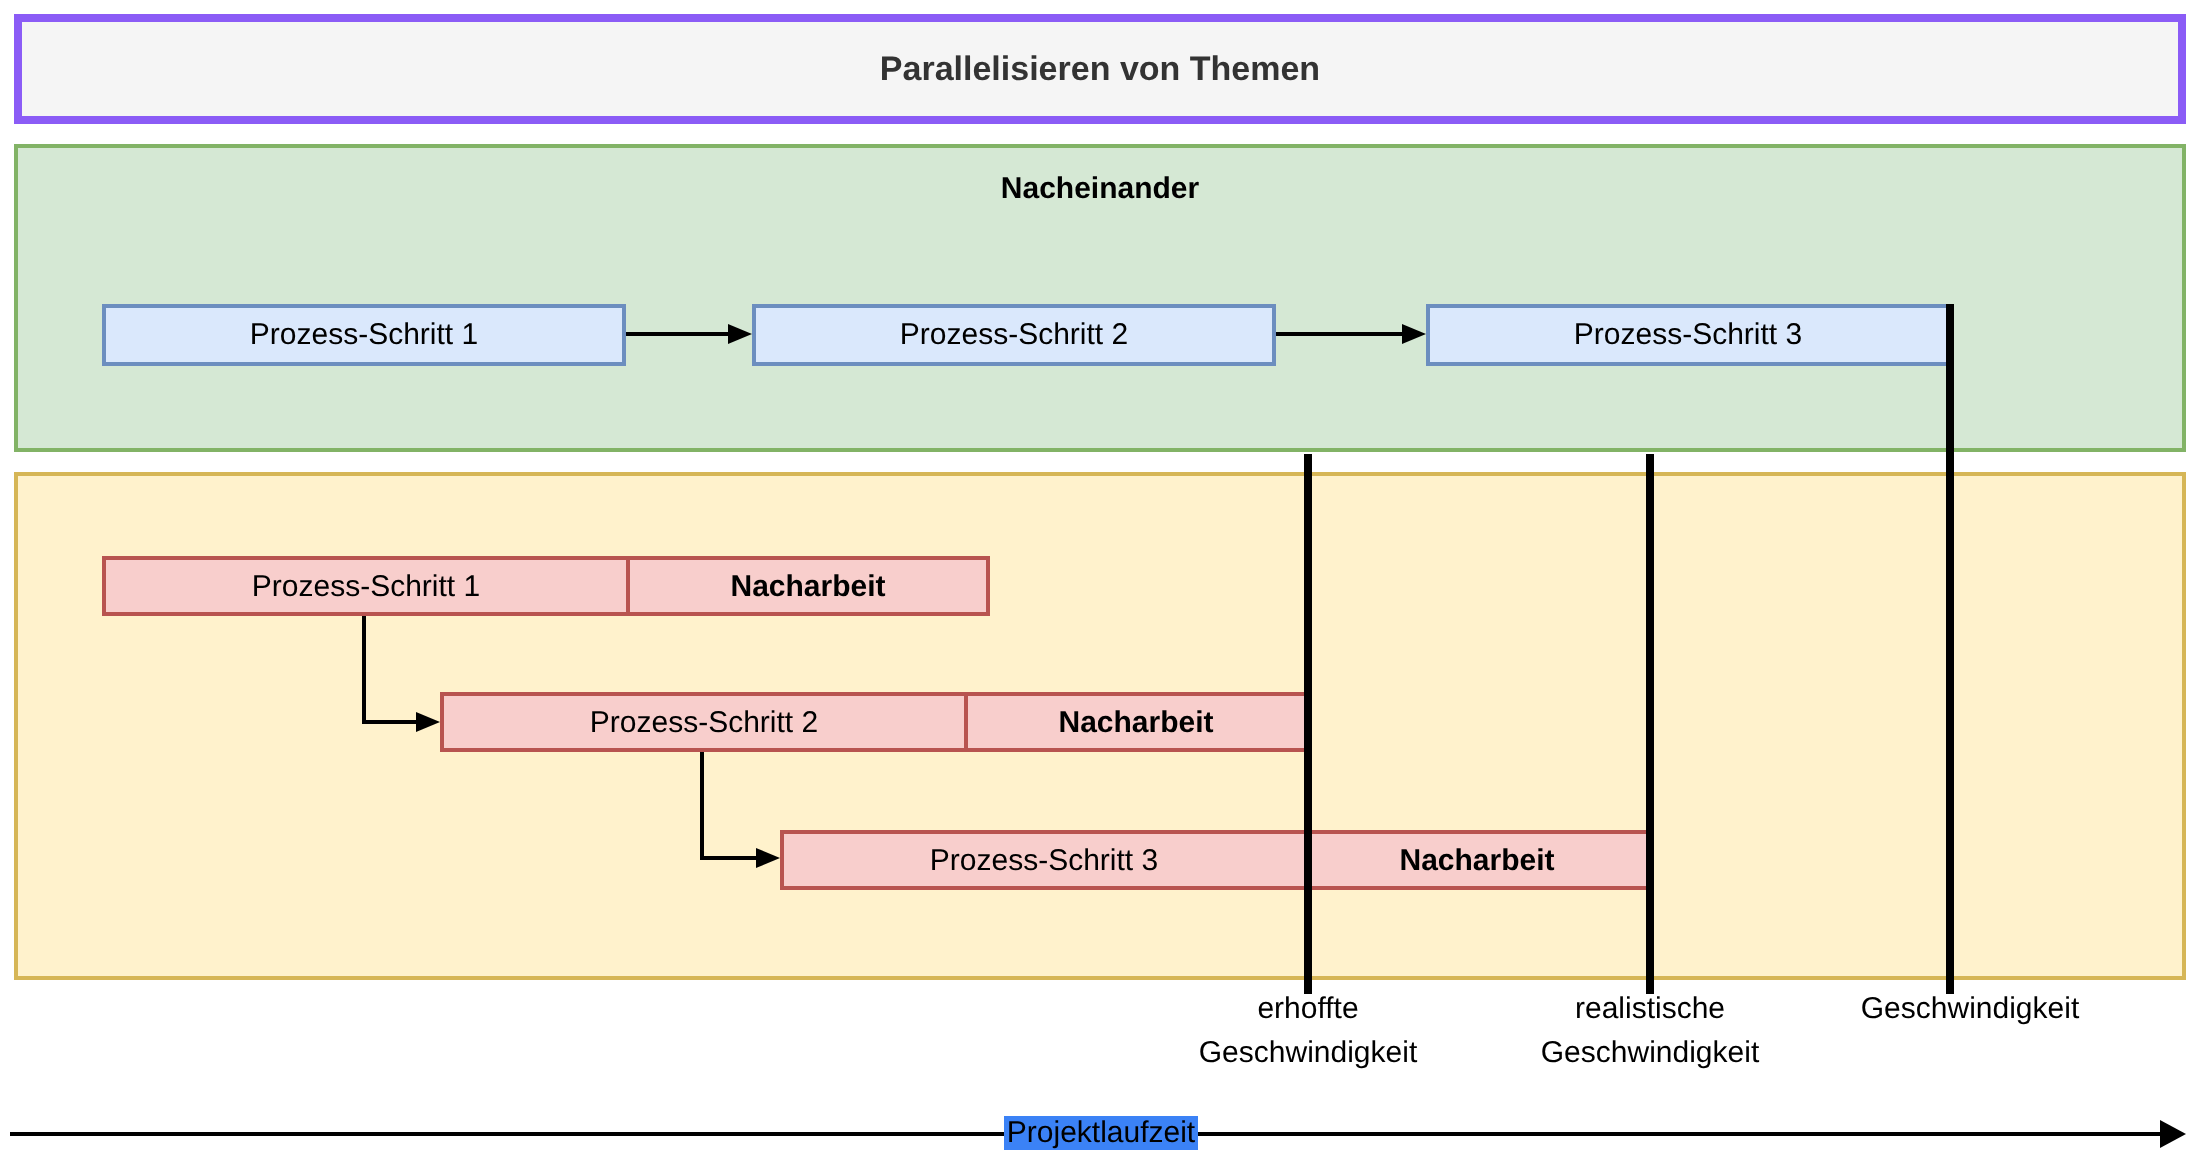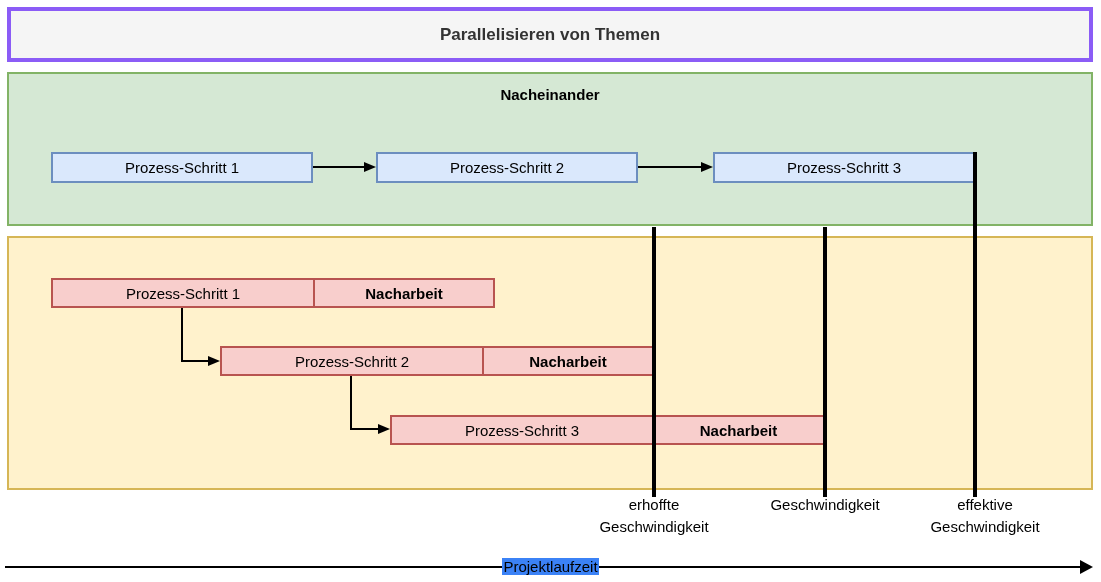--- a/index.html
+++ b/index.html
@@ -109,24 +109,24 @@
 
   <div class="speedline s1"></div>
   <div class="speedline s2"></div>
   <div class="speedline s3"></div>
 
   <div class="mlabel m1">
     <div>erhoffte</div>
     <div>Geschwindigkeit</div>
   </div>
   <div class="mlabel m2">
+    <div>realistische</div>
     <div>Geschwindigkeit</div>
   </div>
   <div class="mlabel m3">
-    <div>effektive</div>
     <div>Geschwindigkeit</div>
   </div>
 
   <div class="timeline-line"></div>
   <div class="timeline-head"></div>
   <div class="timeline-label-wrap">
     <span>Projektlaufzeit</span>
   </div>
 
 </div>

